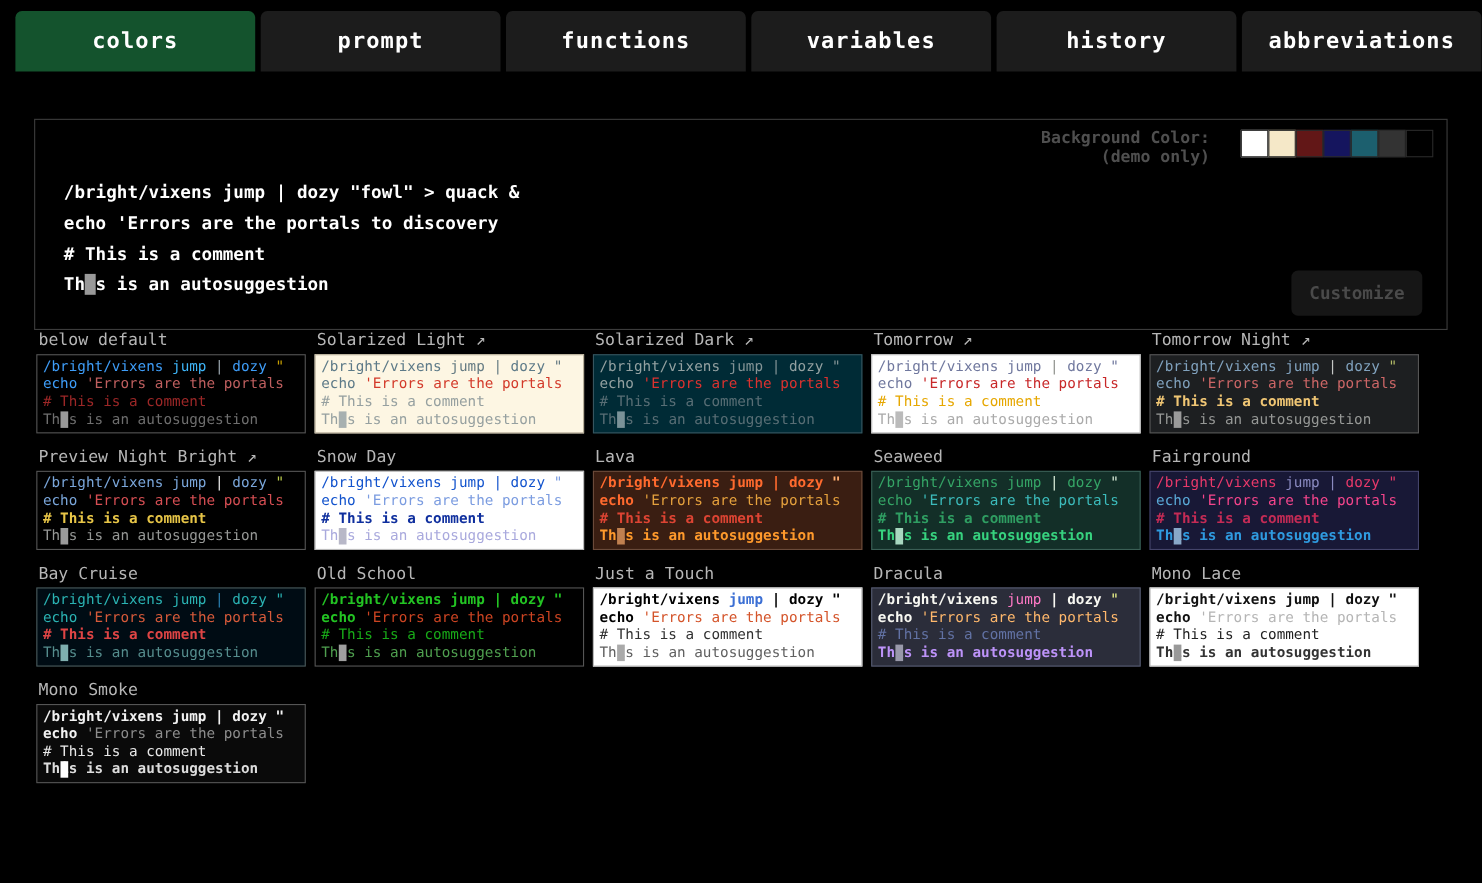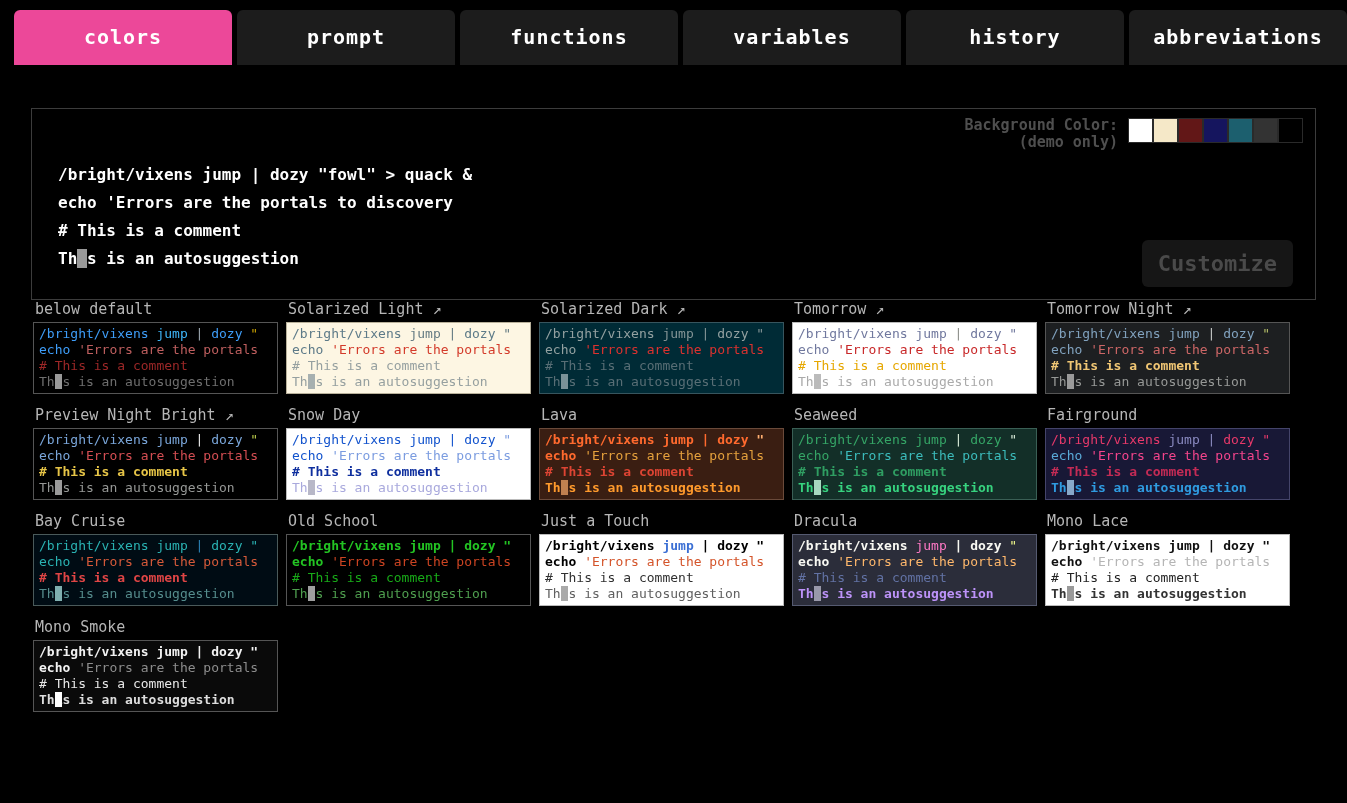--- a/index.html
+++ b/index.html
@@ -23,35 +23,35 @@
     background: #1c1c1c;
     color: #fff;
     font-size: 20px;
     font-weight: bold;
     padding: 15px 0 16px 0;
     border-radius: 6px 6px 0 0;
     cursor: pointer;
     letter-spacing: 1px;
   }
   .tab.active {
-    background: #ec4899;
+    background: #14532d;
   }
   .preview-panel {
     margin: 43px 31px 0 31px;
     height: 190px;
     border: 1px solid #3c3c3c;
     position: relative;
     background: #000;
   }
   .bg-color-area {
     position: absolute;
     top: 8px;
     right: 12px;
     display: flex;
-    gap: 10px;
+    gap: 28px;
     align-items: flex-start;
     text-decoration: underline;
   }
   .bg-labels {
     text-align: right;
     color: #4f4f4f;
     font-weight: bold;
     font-size: 15px;
     line-height: 17px;
   }
@@ -76,21 +76,21 @@
   .customize-btn {
     position: absolute;
     right: 22px;
     bottom: 12px;
     background: #161616;
     border: none;
     border-radius: 6px;
     color: #4a4a4a;
     font-family: "DejaVu Sans Mono", monospace;
     font-weight: bold;
-    font-size: 22px;
+    font-size: 16px;
     padding: 11px 16px;
     cursor: pointer;
   }
   .preview-heading {
     color: #fff;
     font-size: 15px;
     font-weight: bold;
     margin: 24px 0 12px 47px;
   }
   .theme-grid {

